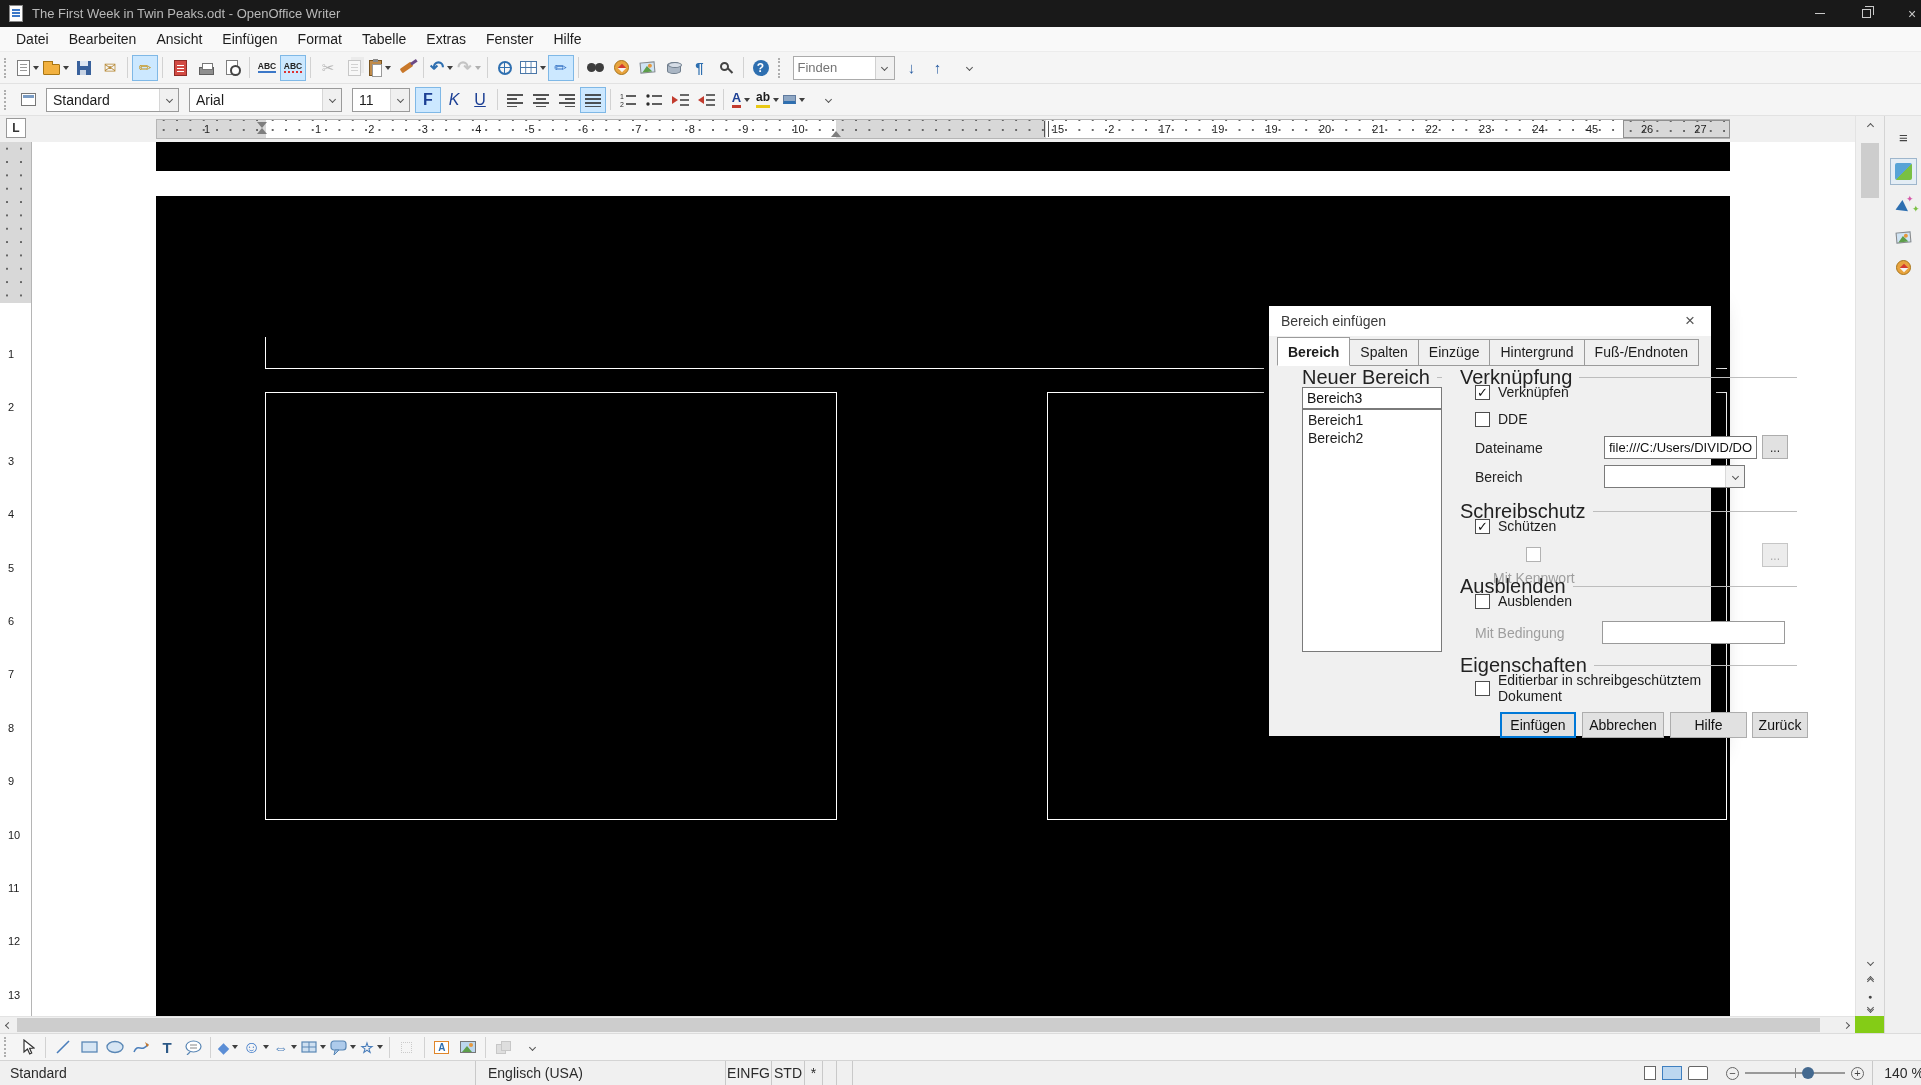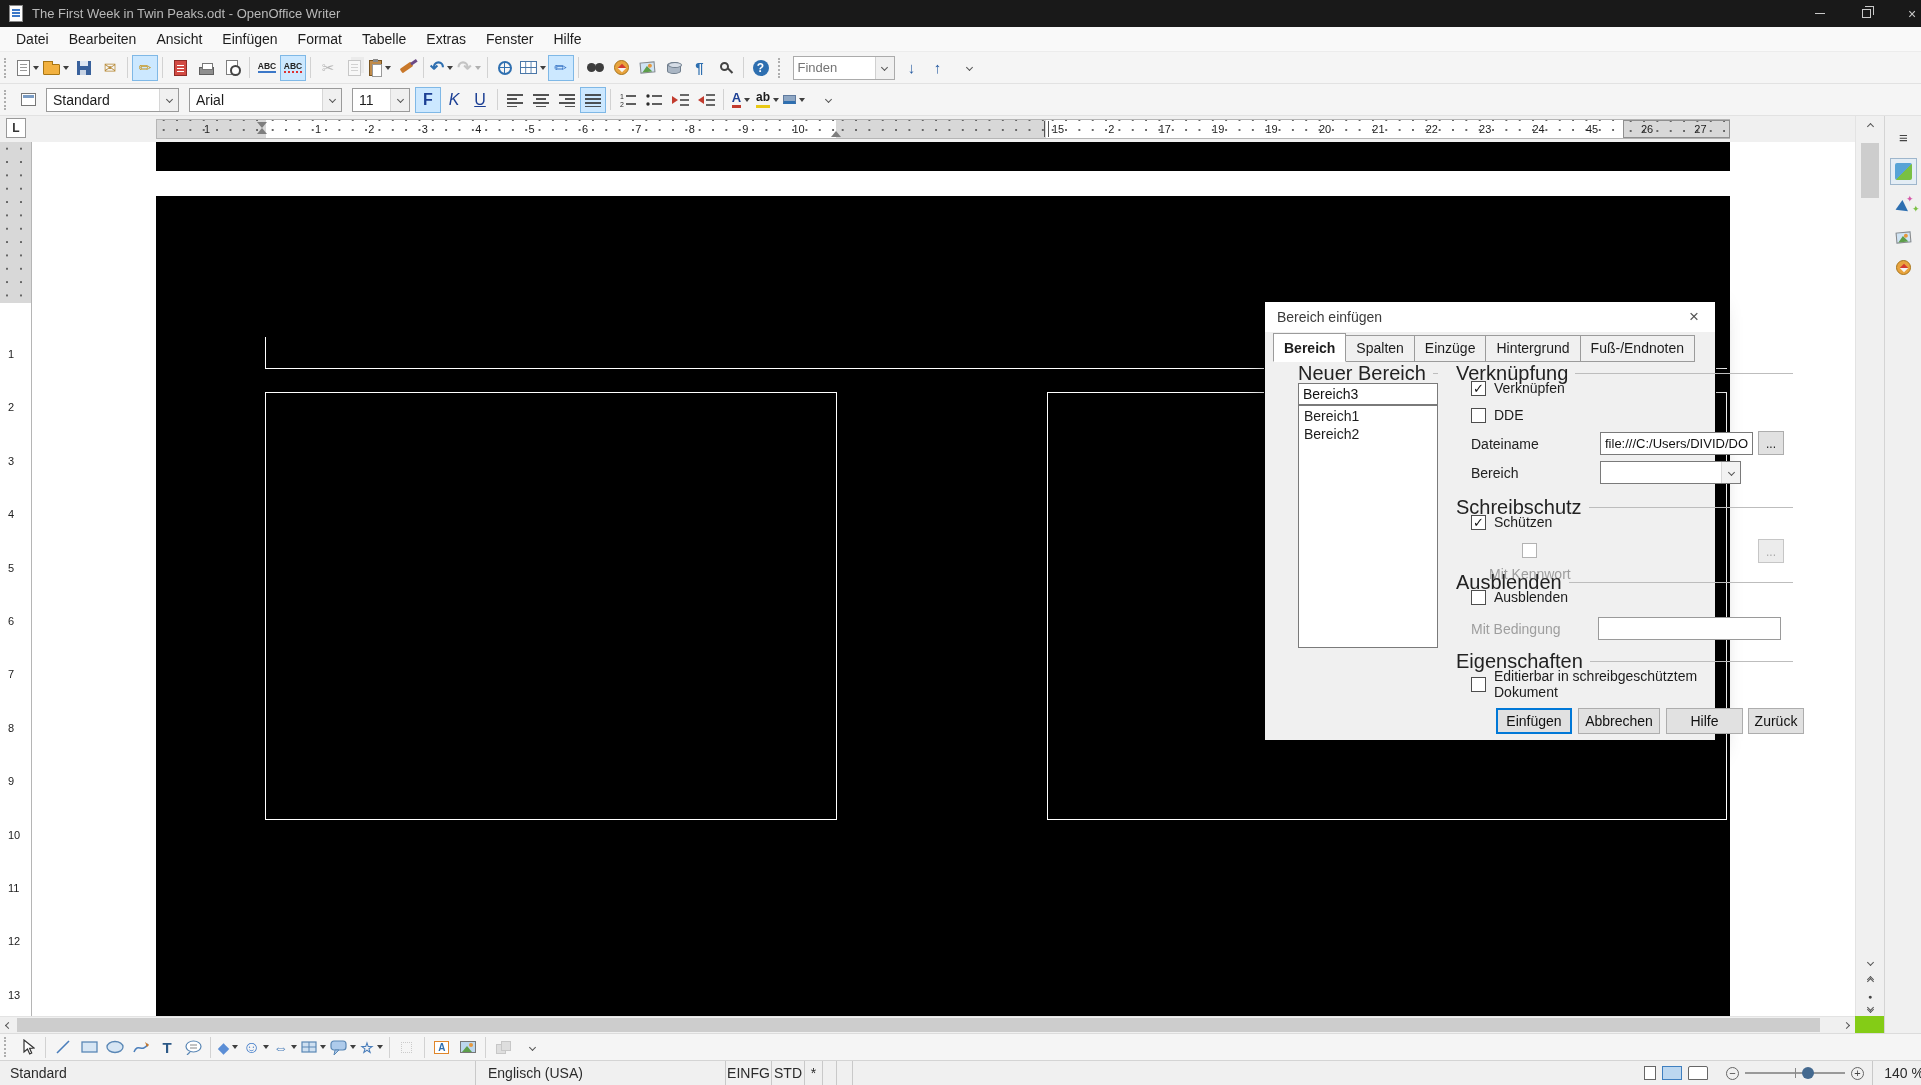--- a/index.html
+++ b/index.html
@@ -161,21 +161,21 @@
   .vic{width:12px;height:14px;border:1px solid #666;background:#fff;}
   .vic.two{width:20px;background:linear-gradient(90deg,#bcd7f0 48%,#666 48% 52%,#bcd7f0 52%);border-color:#3f7fbf;}
   .vic.book{width:20px;background:linear-gradient(90deg,#fff 48%,#666 48% 52%,#fff 52%);border-radius:2px 2px 0 0;}
   .zoomslider{display:flex;align-items:center;gap:6px;padding:0 8px;}
   .zs-circle{width:13px;height:13px;border-radius:50%;border:1px solid #666;display:flex;align-items:center;justify-content:center;font-size:11px;color:#444;line-height:1;}
   .zs-track{position:relative;width:100px;height:2px;background:#999;}
   .zs-tick{position:absolute;left:50px;top:-4px;width:1px;height:10px;background:#888;}
   .zs-thumb{position:absolute;left:57px;top:-5px;width:12px;height:12px;border-radius:50%;background:#44698f;}
 
   
-  .dialog{position:absolute;left:1264px;top:301px;width:452px;height:440px;background:#f0f0f0;border:1px solid #000000;
+  .dialog{position:absolute;left:1264px;top:301px;width:452px;height:440px;background:#f0f0f0;border:5px solid #000000;
           box-shadow:0 8px 22px rgba(0,0,0,.45);z-index:30;}
   .dlg-title{position:absolute;left:0;top:0;width:100%;height:30px;background:#fff;display:flex;align-items:center;padding:0 12px;font-size:14px;color:#3a3a3a;}
   .dlg-close{margin-left:auto;font-size:17px;color:#555;padding:0 4px;}
   .dlg-tabs{position:absolute;left:8px;top:31px;display:flex;align-items:flex-end;}
   .tab{padding:4px 10px 5px;border:1px solid #9b9b9b;border-left:none;background:#f0f0f0;font-size:14px;}
   .tab:first-child{border-left:1px solid #9b9b9b;}
   .tab.active{background:#fff;font-weight:bold;padding-top:6px;border-bottom:1px solid #fff;}
   .grp{position:absolute;display:flex;align-items:center;gap:7px;font-size:20px;color:#222;white-space:nowrap;}
   .grp .ln{flex:1;height:1px;background:#bdbdbd;}
   .dfield{position:absolute;background:#fff;border:1px solid #7a7a7a;font-size:13px;}

